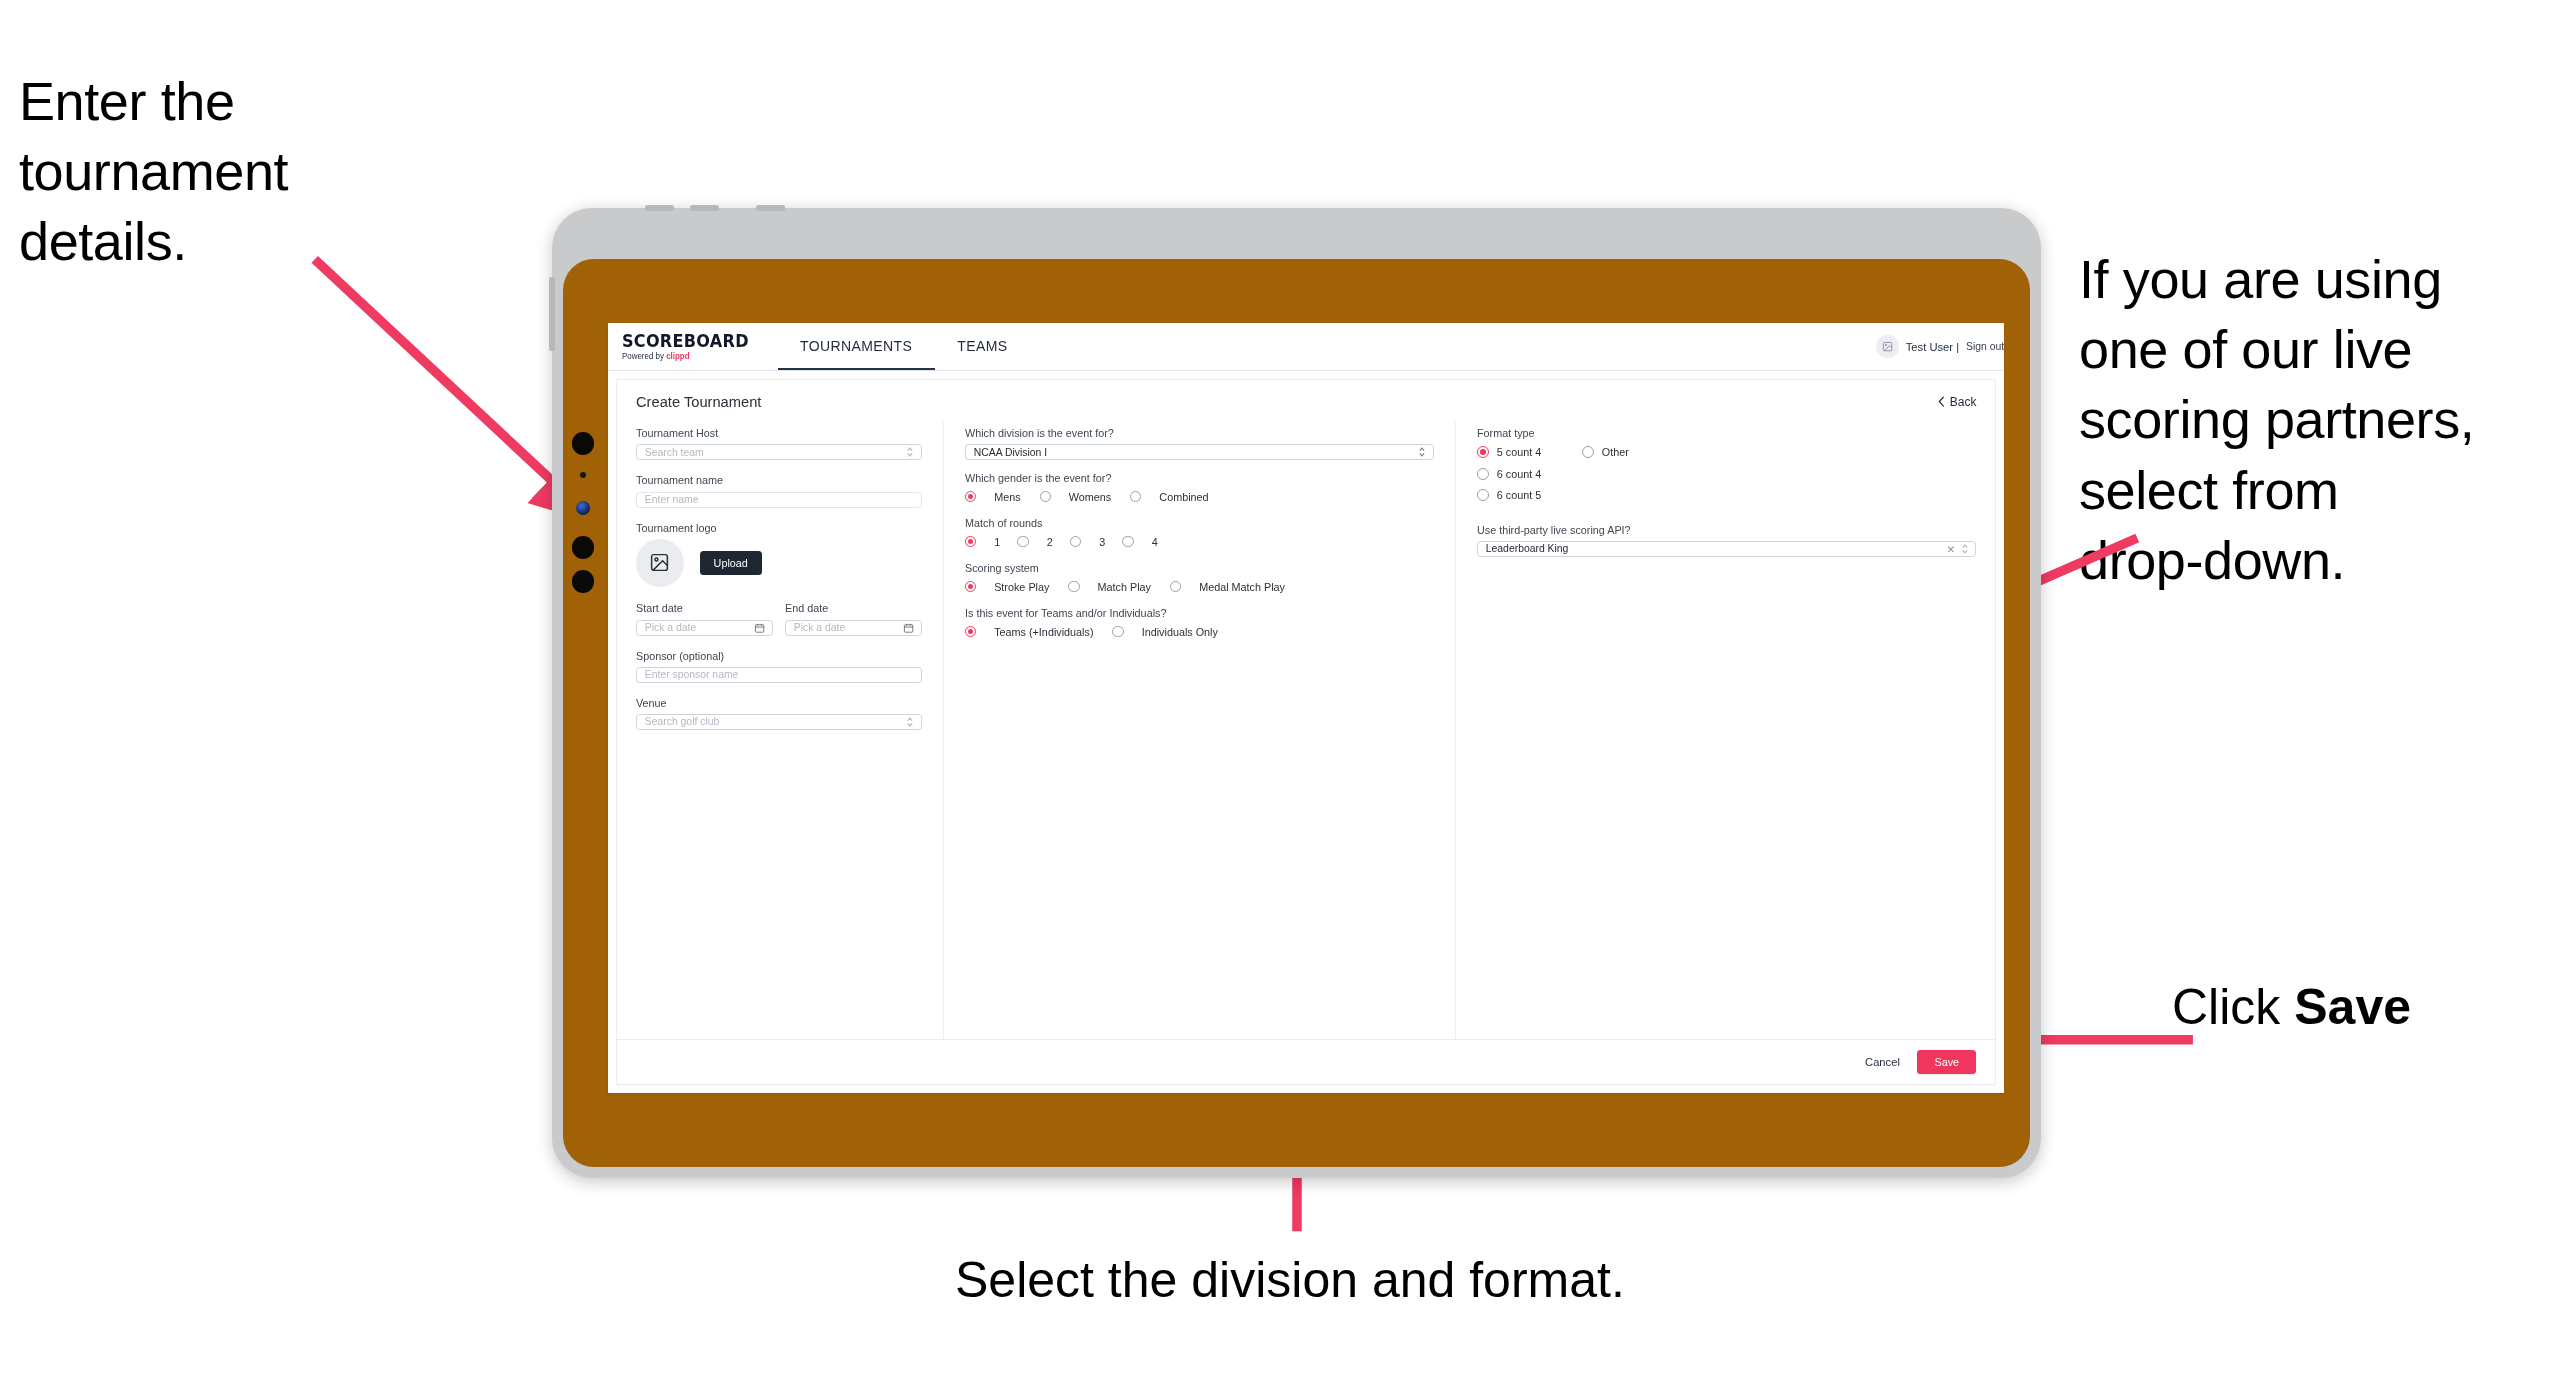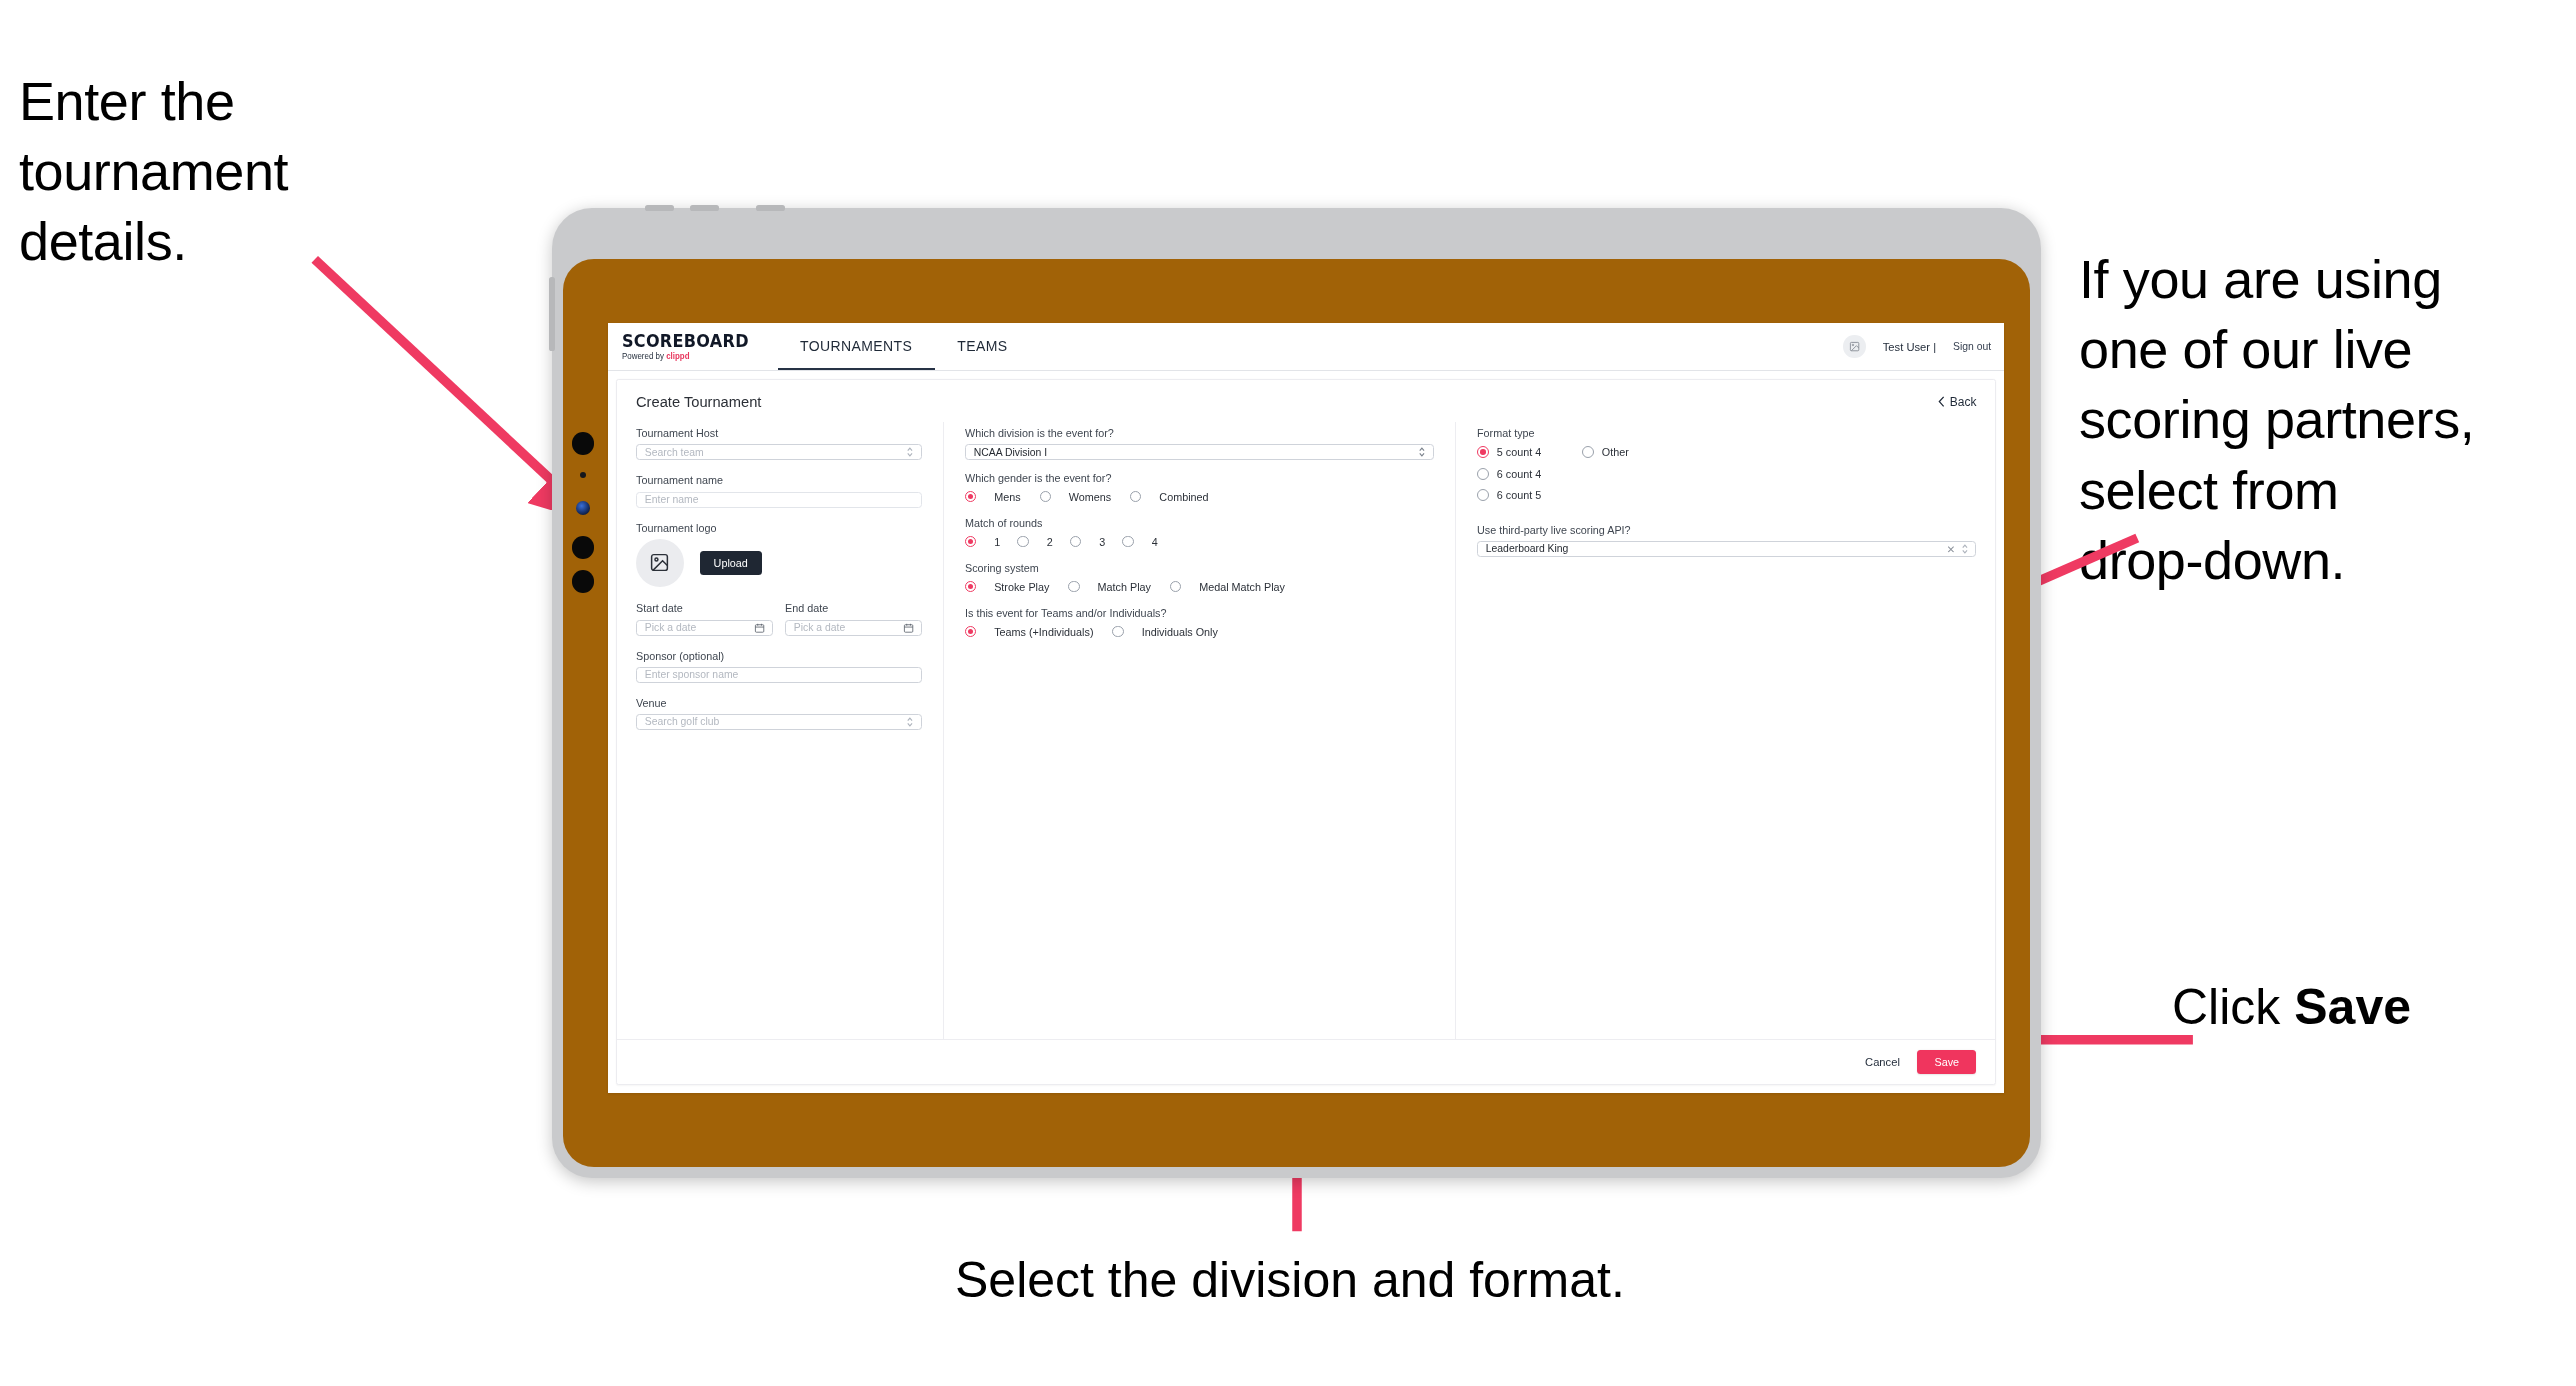--- a/index.html
+++ b/index.html
@@ -83,21 +83,21 @@
   }
   #brand-sub .brandmark { color: #e8365d; font-weight: 700; }
   .navtab {
     display: flex; align-items: center; padding: 0 22.5px;
     font-size: 14px; color: #1f2937; letter-spacing: 0.4px;
     border-bottom: 2.6px solid transparent; cursor: pointer;
     background: #fff;
   }
   .navtab.active { border-bottom-color: #263245; }
   #nav-spacer { flex: 1; }
-  #user-area { display: flex; align-items: center; gap: 17px; padding-right: 13px; }
+  #user-area { display: flex; align-items: center; gap: 7px; padding-right: 0; }
   #avatar {
     width: 22.5px; height: 22.5px; border-radius: 50%;
     background: #eceef1; display: flex; align-items: center; justify-content: center;
   }
   #user-name { font-size: 11.2px; color: #1f2937; }
   #sign-out { font-size: 10.4px; color: #374151; cursor: pointer; }
 
   
   #card {
     flex: 1; margin: 7.8px 7.8px 7.8px 7.8px;

